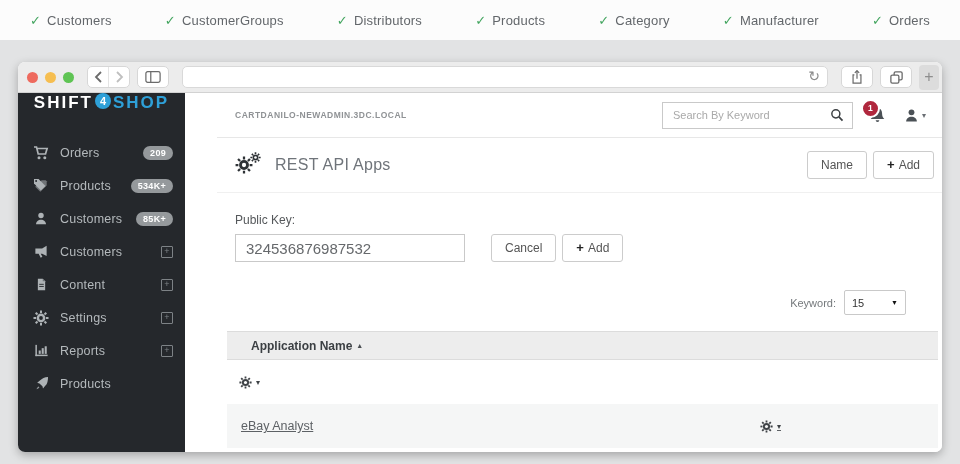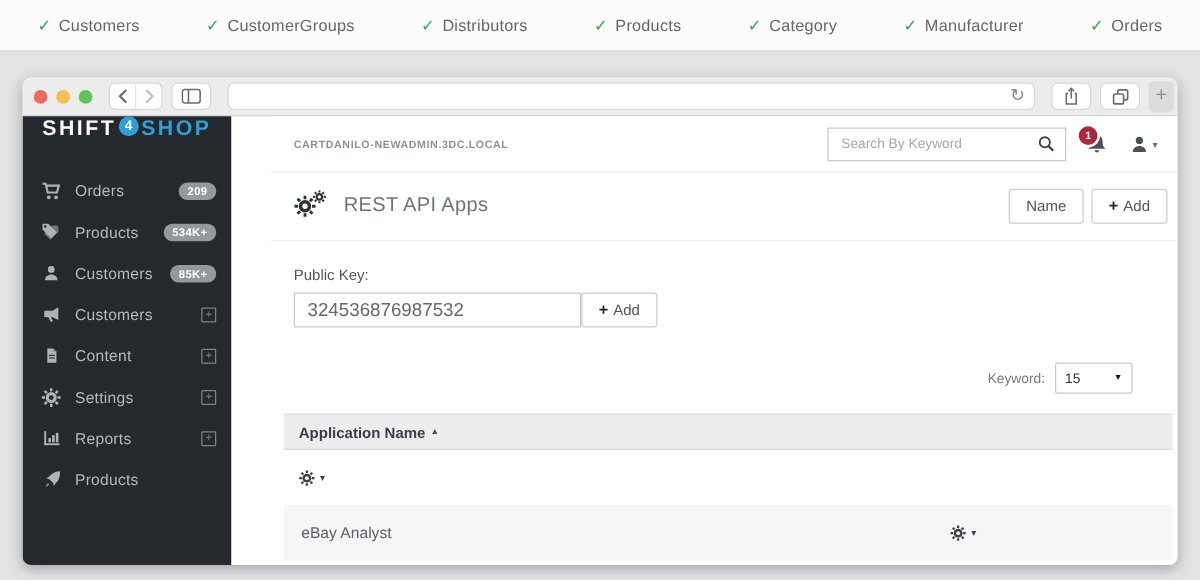--- a/index.html
+++ b/index.html
@@ -115,25 +115,25 @@
     margin-left:8px;width:46px;height:23px;border:1px solid #c9c9c9;border-radius:2px;
     display:flex;align-items:center;justify-content:space-between;padding:0 7px;
     font-size:11px;color:#333;cursor:pointer;background:#fff;
   }
   .select .car{font-size:7px;color:#111;}
   
   .tbl{margin:6px 4px 0 10px;}
   .thead{display:flex;align-items:center;height:27px;background:#ededed;
     border-top:1px solid #dcdcdc;border-bottom:1px solid #dcdcdc;
     font-size:12px;font-weight:bold;color:#3b3f43;}
-  .col-name{flex:1;padding-left:12px;display:flex;align-items:center;gap:4px;}
+  .col-name{flex:1;padding-left:24px;display:flex;align-items:center;gap:4px;}
   .col-name .sort{font-size:7px;color:#4a4e52;}
   .col-action{width:190px;flex:0 0 190px;padding-left:12px;box-sizing:border-box;}
   .trow{display:flex;align-items:center;height:44px;font-size:12.5px;color:#5d6165;}
-  .trow.alt{background:#f5f6f6;}
+  .trow.alt{background:#f5f6f6;text-decoration:underline;}
   .trow .name{flex:1;padding-left:14px;}
   .action-cell{width:190px;flex:0 0 190px;padding-left:12px;box-sizing:border-box;
     display:flex;align-items:center;gap:4px;color:#3f4347;cursor:pointer;}
   .action-cell .caret{font-size:8px;color:#3f4347;}
 </style>
 </head>
 <body>
 
 <div class="topbar">
   <div class="topbar-item">
@@ -396,20 +396,23 @@
         <button class="btn">
           <span class="plus">+</span>
           <span>Add</span>
         </button>
       </div>
 
       <div class="form-sec">
         <div class="pk-label">Public Key:</div>
         <div class="pk-row">
           <input class="pk-input" type="text" value="324536876987532" style="">
+          <button class="btn cancel">
+            <span>Cancel</span>
+          </button>
           <button class="btn">
             <span class="plus">+</span>
             <span>Add</span>
           </button>
         </div>
       </div>
 
       <div class="display-row">
         <span>Keyword:</span>
         <div class="select">

